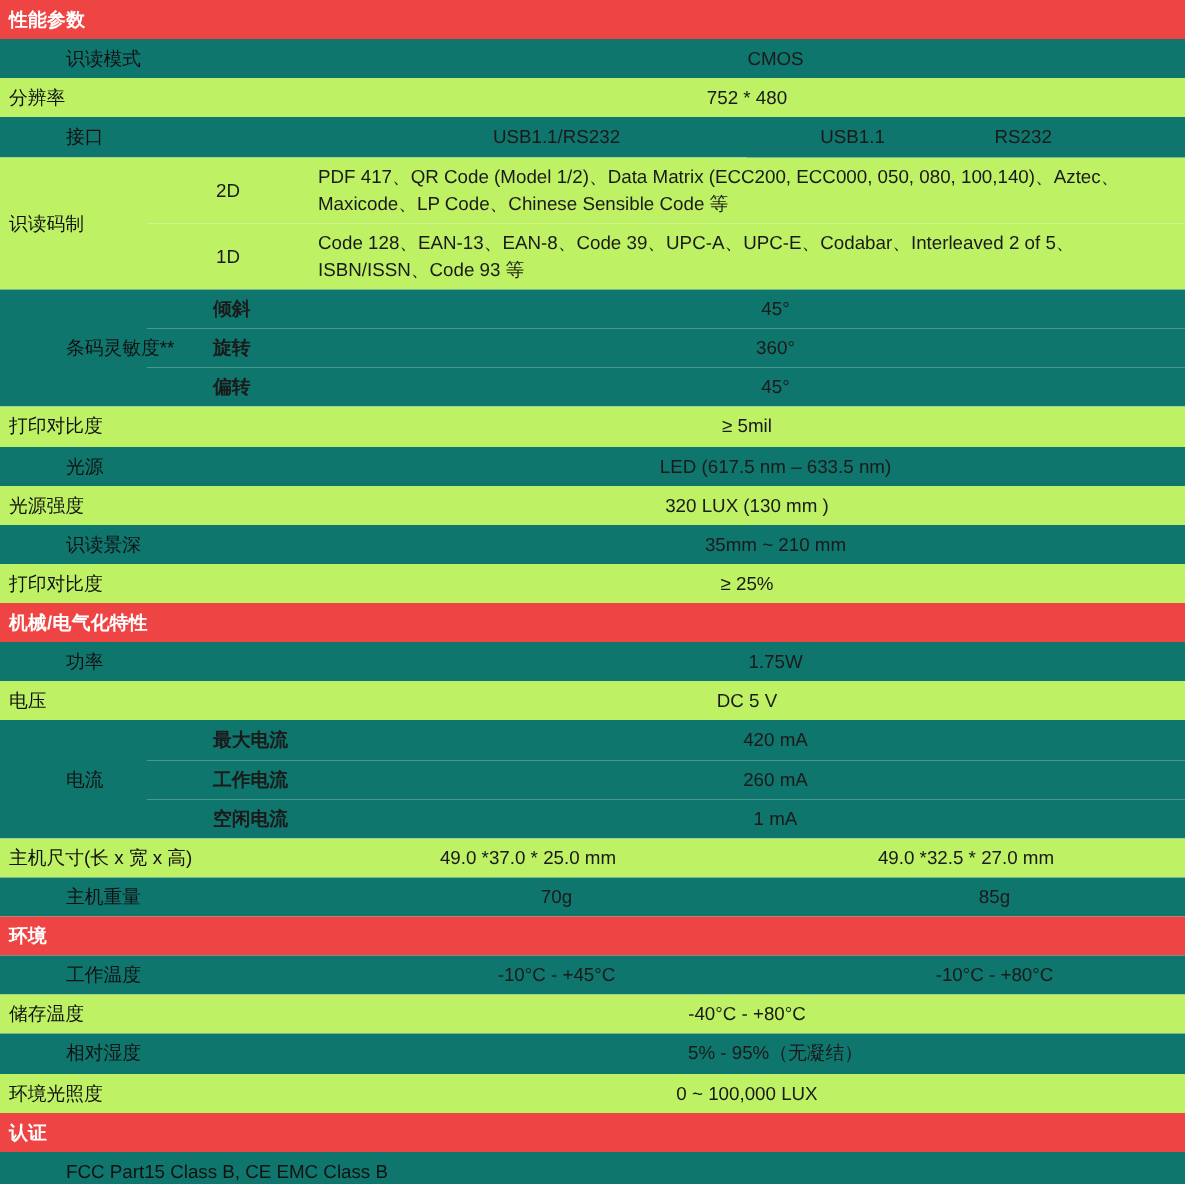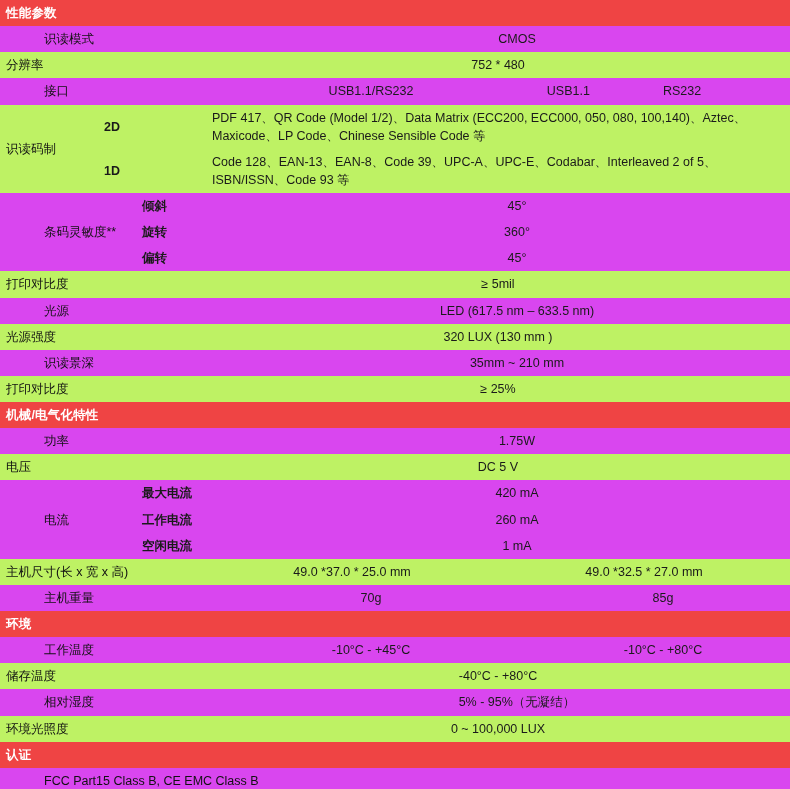--- a/index.html
+++ b/index.html
@@ -28,32 +28,32 @@
   col.c4{width:292px;}
 
   .section{
     background:#ef4444;
     color:#ffffff;
     font-weight:bold;
     font-size:12.5px;
     padding:3px 6px 4px 6px;
     letter-spacing:0.2px;
   }
-  tr.row-alt td{background:#d946ef;padding-left:44px;}
+  tr.row-alt td{background:#0f766e;padding-left:44px;}
   tr.row-white td{background:#bef264;}
 
   .label{
     font-weight:normal;
     color:#111;
     padding-left:6px;
     white-space:nowrap;
   }
   .sublabel{
-    font-weight:bold;
-    text-align:left;
+    font-weight:normal;
+    text-align:center;
     padding-left:26px;
   }
   .sublabel-plain{
     font-weight:bold;
     text-align:left;
     padding-left:26px;
   }
   .ctr{text-align:center;}
   .lft{text-align:left;}
   .val-wrap{line-height:1.5;}

